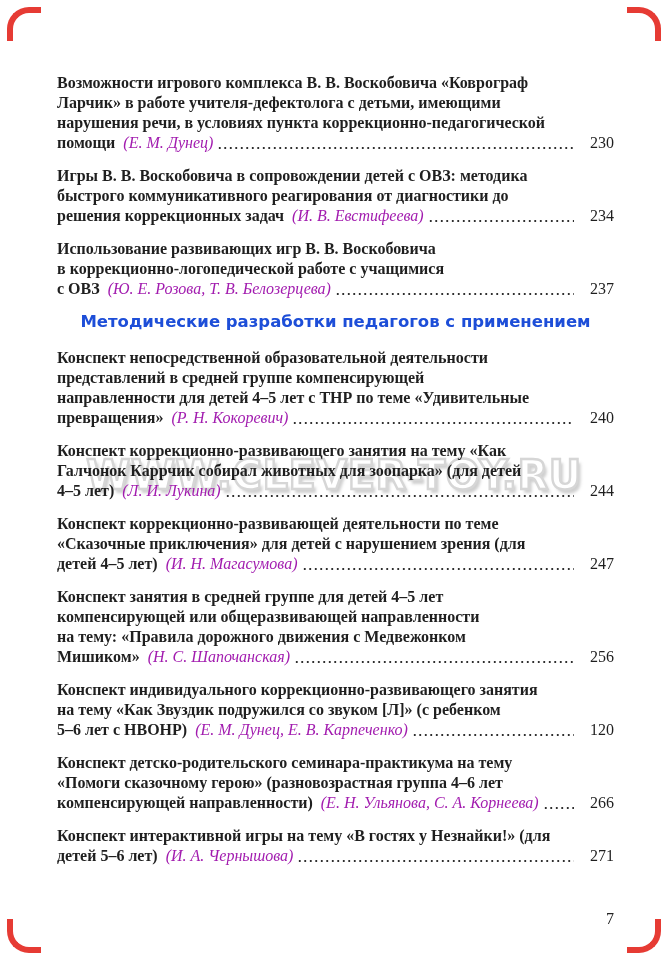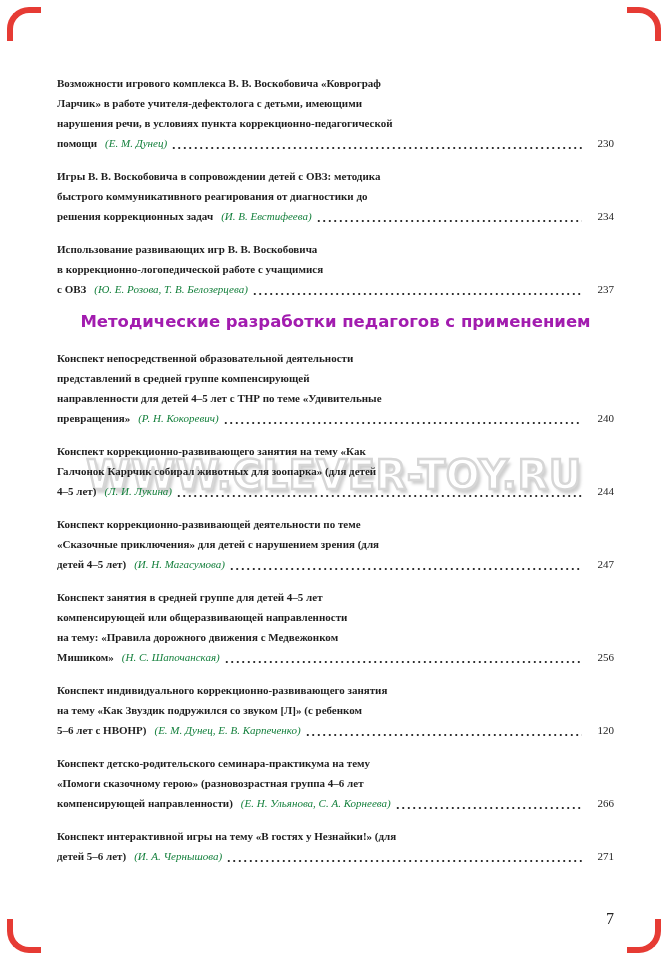--- a/index.html
+++ b/index.html
@@ -9,45 +9,45 @@
     background:#ffffff;
     font-family:"Liberation Serif","DejaVu Serif",serif;
     color:#222222;
     overflow:hidden;
   }
   .content {
     position:absolute; left:57px; top:73px; width:557px; z-index:2;
   }
   .entry {
     margin-bottom:13px;
-    font-size:11px; line-height:20px;
+    font-size:16px; line-height:20px;
     font-weight:bold;
     color:#1f1f1f;
   }
   .entry .line { }
   .last-line { display:flex; align-items:baseline; }
   .last-line .t { white-space:nowrap; }
   .author {
     font-style:italic; font-weight:normal;
-    margin-left:8px; white-space:nowrap; color:#15803d;
+    margin-left:8px; white-space:nowrap; color:#a21caf;
   }
   .leader {
     flex:1 1 auto; min-width:16px;
     align-self:flex-end;
     height:4px; margin:0 2px 3px 4px;
     background-image:radial-gradient(circle, #2f2f2f 1.1px, transparent 1.45px);
     background-size:5.5px 4px;
     background-position:left bottom;
     background-repeat:repeat-x;
   }
   .pgnum { font-weight:normal; margin-left:14px; white-space:nowrap; }
   .heading {
     font-family:"DejaVu Sans","Liberation Sans",sans-serif;
     font-weight:bold; font-size:16.5px; line-height:20.5px;
-    text-align:center; color:#a21caf;
+    text-align:center; color:#1d4ed8;
     margin:13px 0 15px 0;
   }
   .watermark {
     position:absolute; left:0; top:452px; width:668px;
     text-align:center; white-space:nowrap;
     font-family:"DejaVu Sans","Liberation Sans",sans-serif;
     font-weight:bold; font-size:40px; letter-spacing:0.5px;
     color:#ffffff;
     -webkit-text-stroke:2.4px #d6d6d6;
     text-shadow:3px 4px 3px rgba(130,130,130,0.38);

